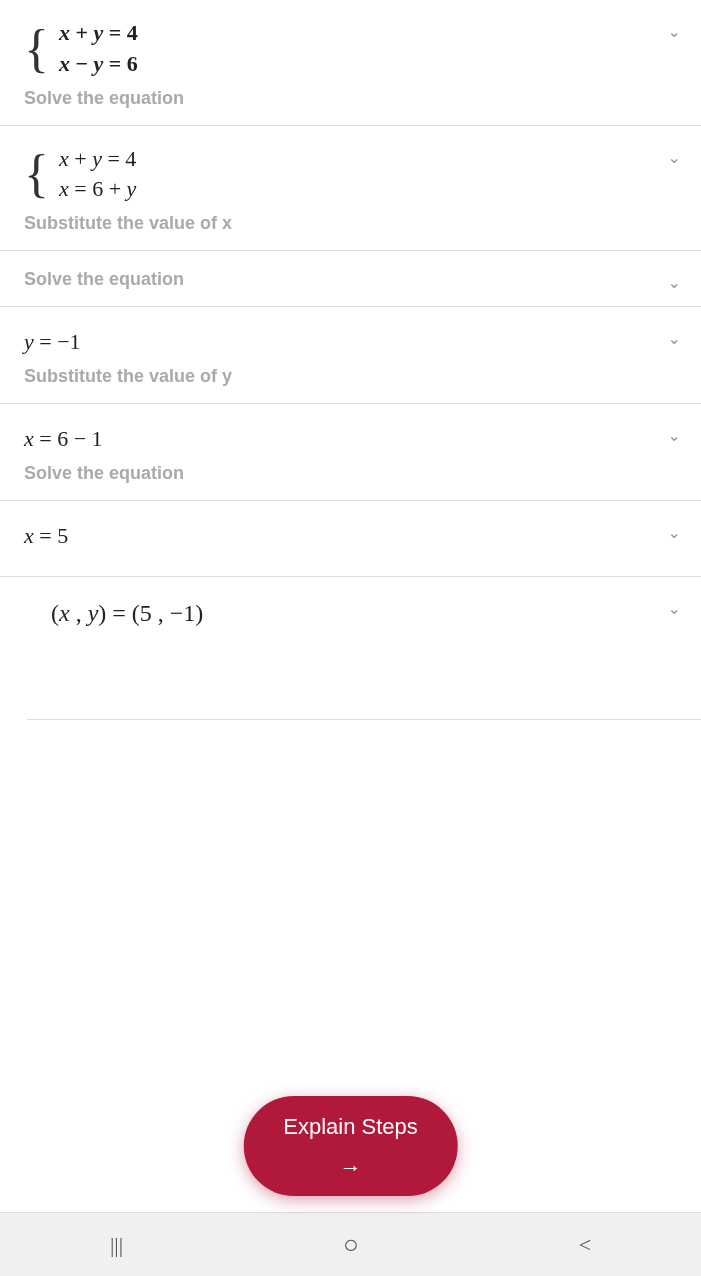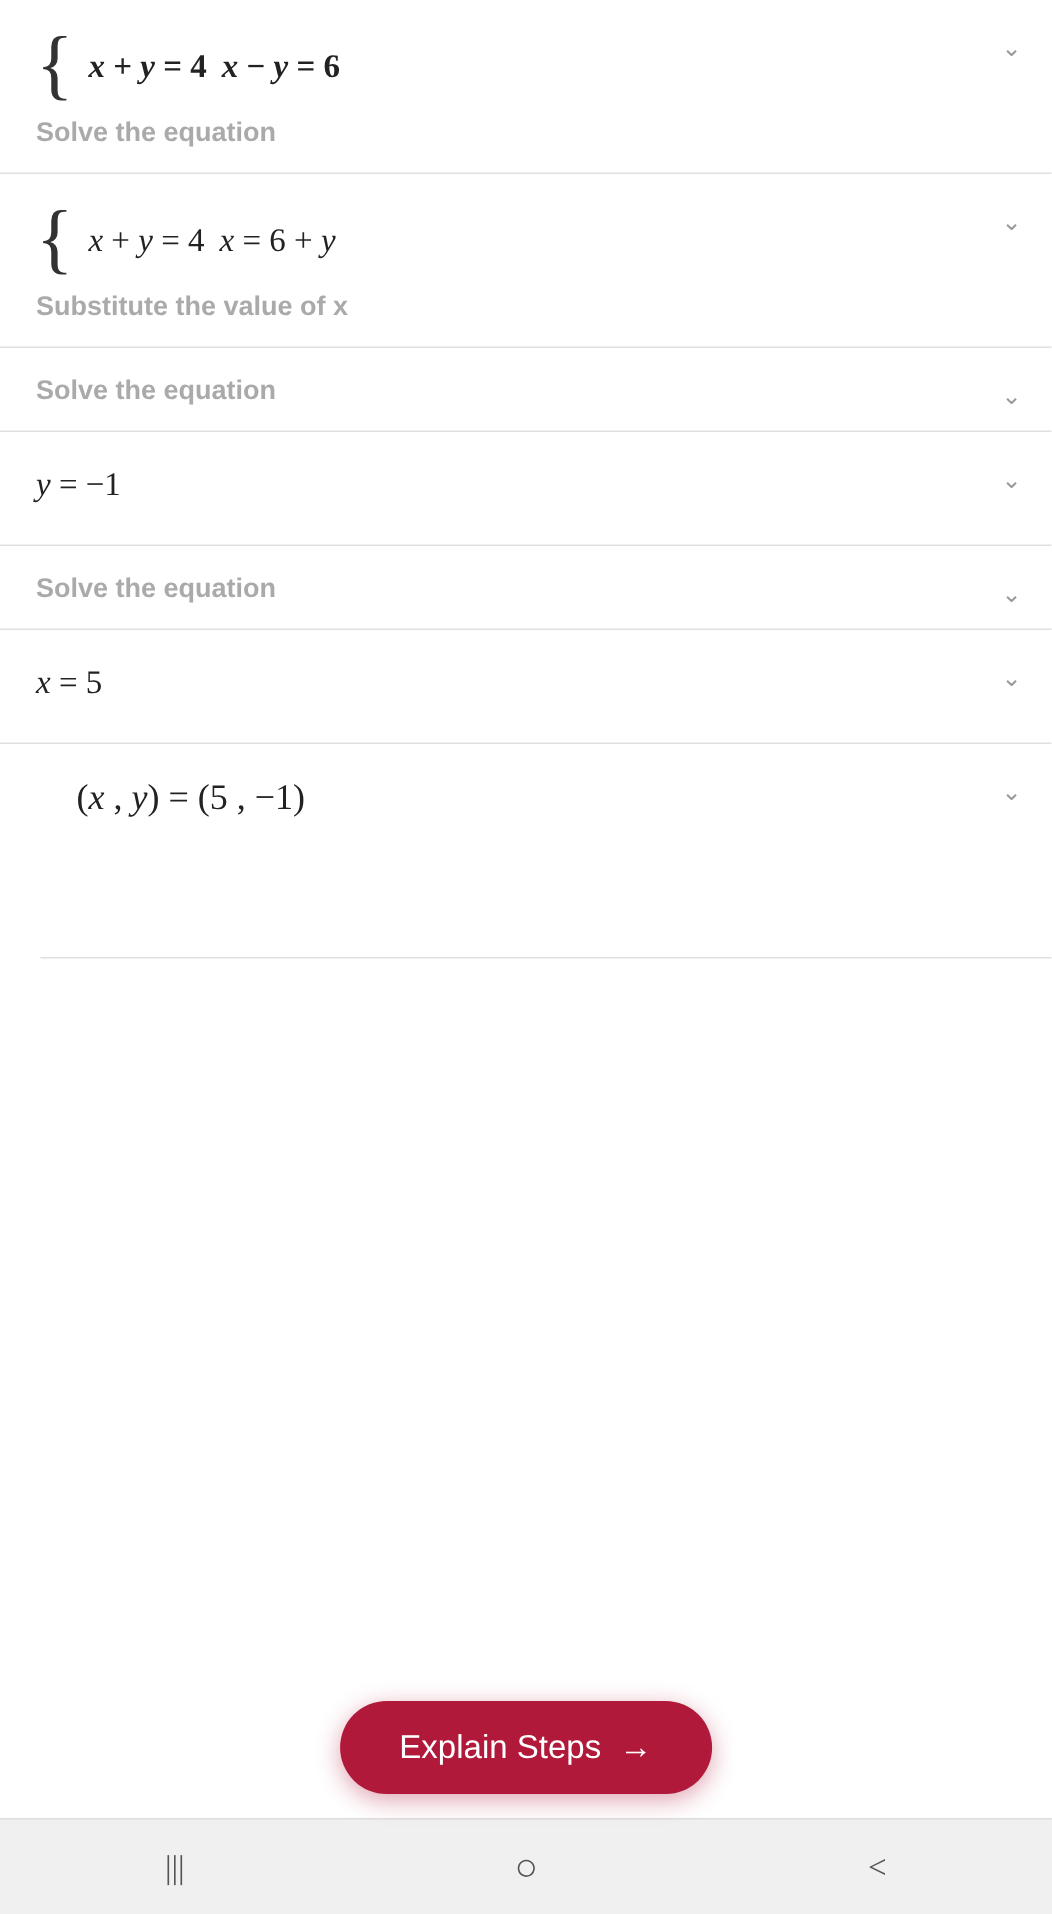--- a/index.html
+++ b/index.html
@@ -58,22 +58,22 @@
       font-size: 52px;
       color: #333;
       line-height: 1;
       margin-right: 10px;
       font-weight: 200;
       font-family: 'Times New Roman', serif;
     }
 
     .brace-lines {
       display: flex;
-      flex-direction: row;
-      gap: 10px;
+      flex-direction: column;
+      gap: 0;
     }
 
     .brace-line {
       font-size: 22px;
       font-weight: 500;
       color: #222;
       line-height: 1.4;
     }
 
     
@@ -97,20 +97,21 @@
       padding: 18px 40px;
       font-size: 22px;
       font-family: Arial, sans-serif;
       font-weight: 500;
       cursor: pointer;
       display: flex;
       align-items: center;
       gap: 12px;
       white-space: nowrap;
       box-shadow: 0 4px 16px rgba(176, 25, 58, 0.4);
+      flex-direction: column;
     }
 
     .explain-btn .arrow {
       font-size: 22px;
     }
 
     .nav-bar {
       position: fixed;
       bottom: 0;
       left: 0;
@@ -196,24 +197,28 @@
     <div class="step-label">Solve the equation</div>
   </div>
 
   <div class="step">
     <div class="step-content-row">
       <div class="math-expr">
         <span class="italic">y</span> = −1
       </div>
       <div class="step-chevron">⌄</div>
     </div>
-  </div>
-
-  <div class="step">
-    <div class="step-content-row">
+    <div class="step-label">Substitute the value of y</div>
+  </div>
+
+  <div class="step">
+    <div class="step-content-row">
+      <div class="math-expr">
+        <span class="italic">x</span> = 6 − 1
+      </div>
       <div class="step-chevron">⌄</div>
     </div>
     <div class="step-label">Solve the equation</div>
   </div>
 
   <div class="step last-step-area">
     <div class="step-content-row">
       <div class="math-expr">
         <span class="italic">x</span> = 5
       </div>

